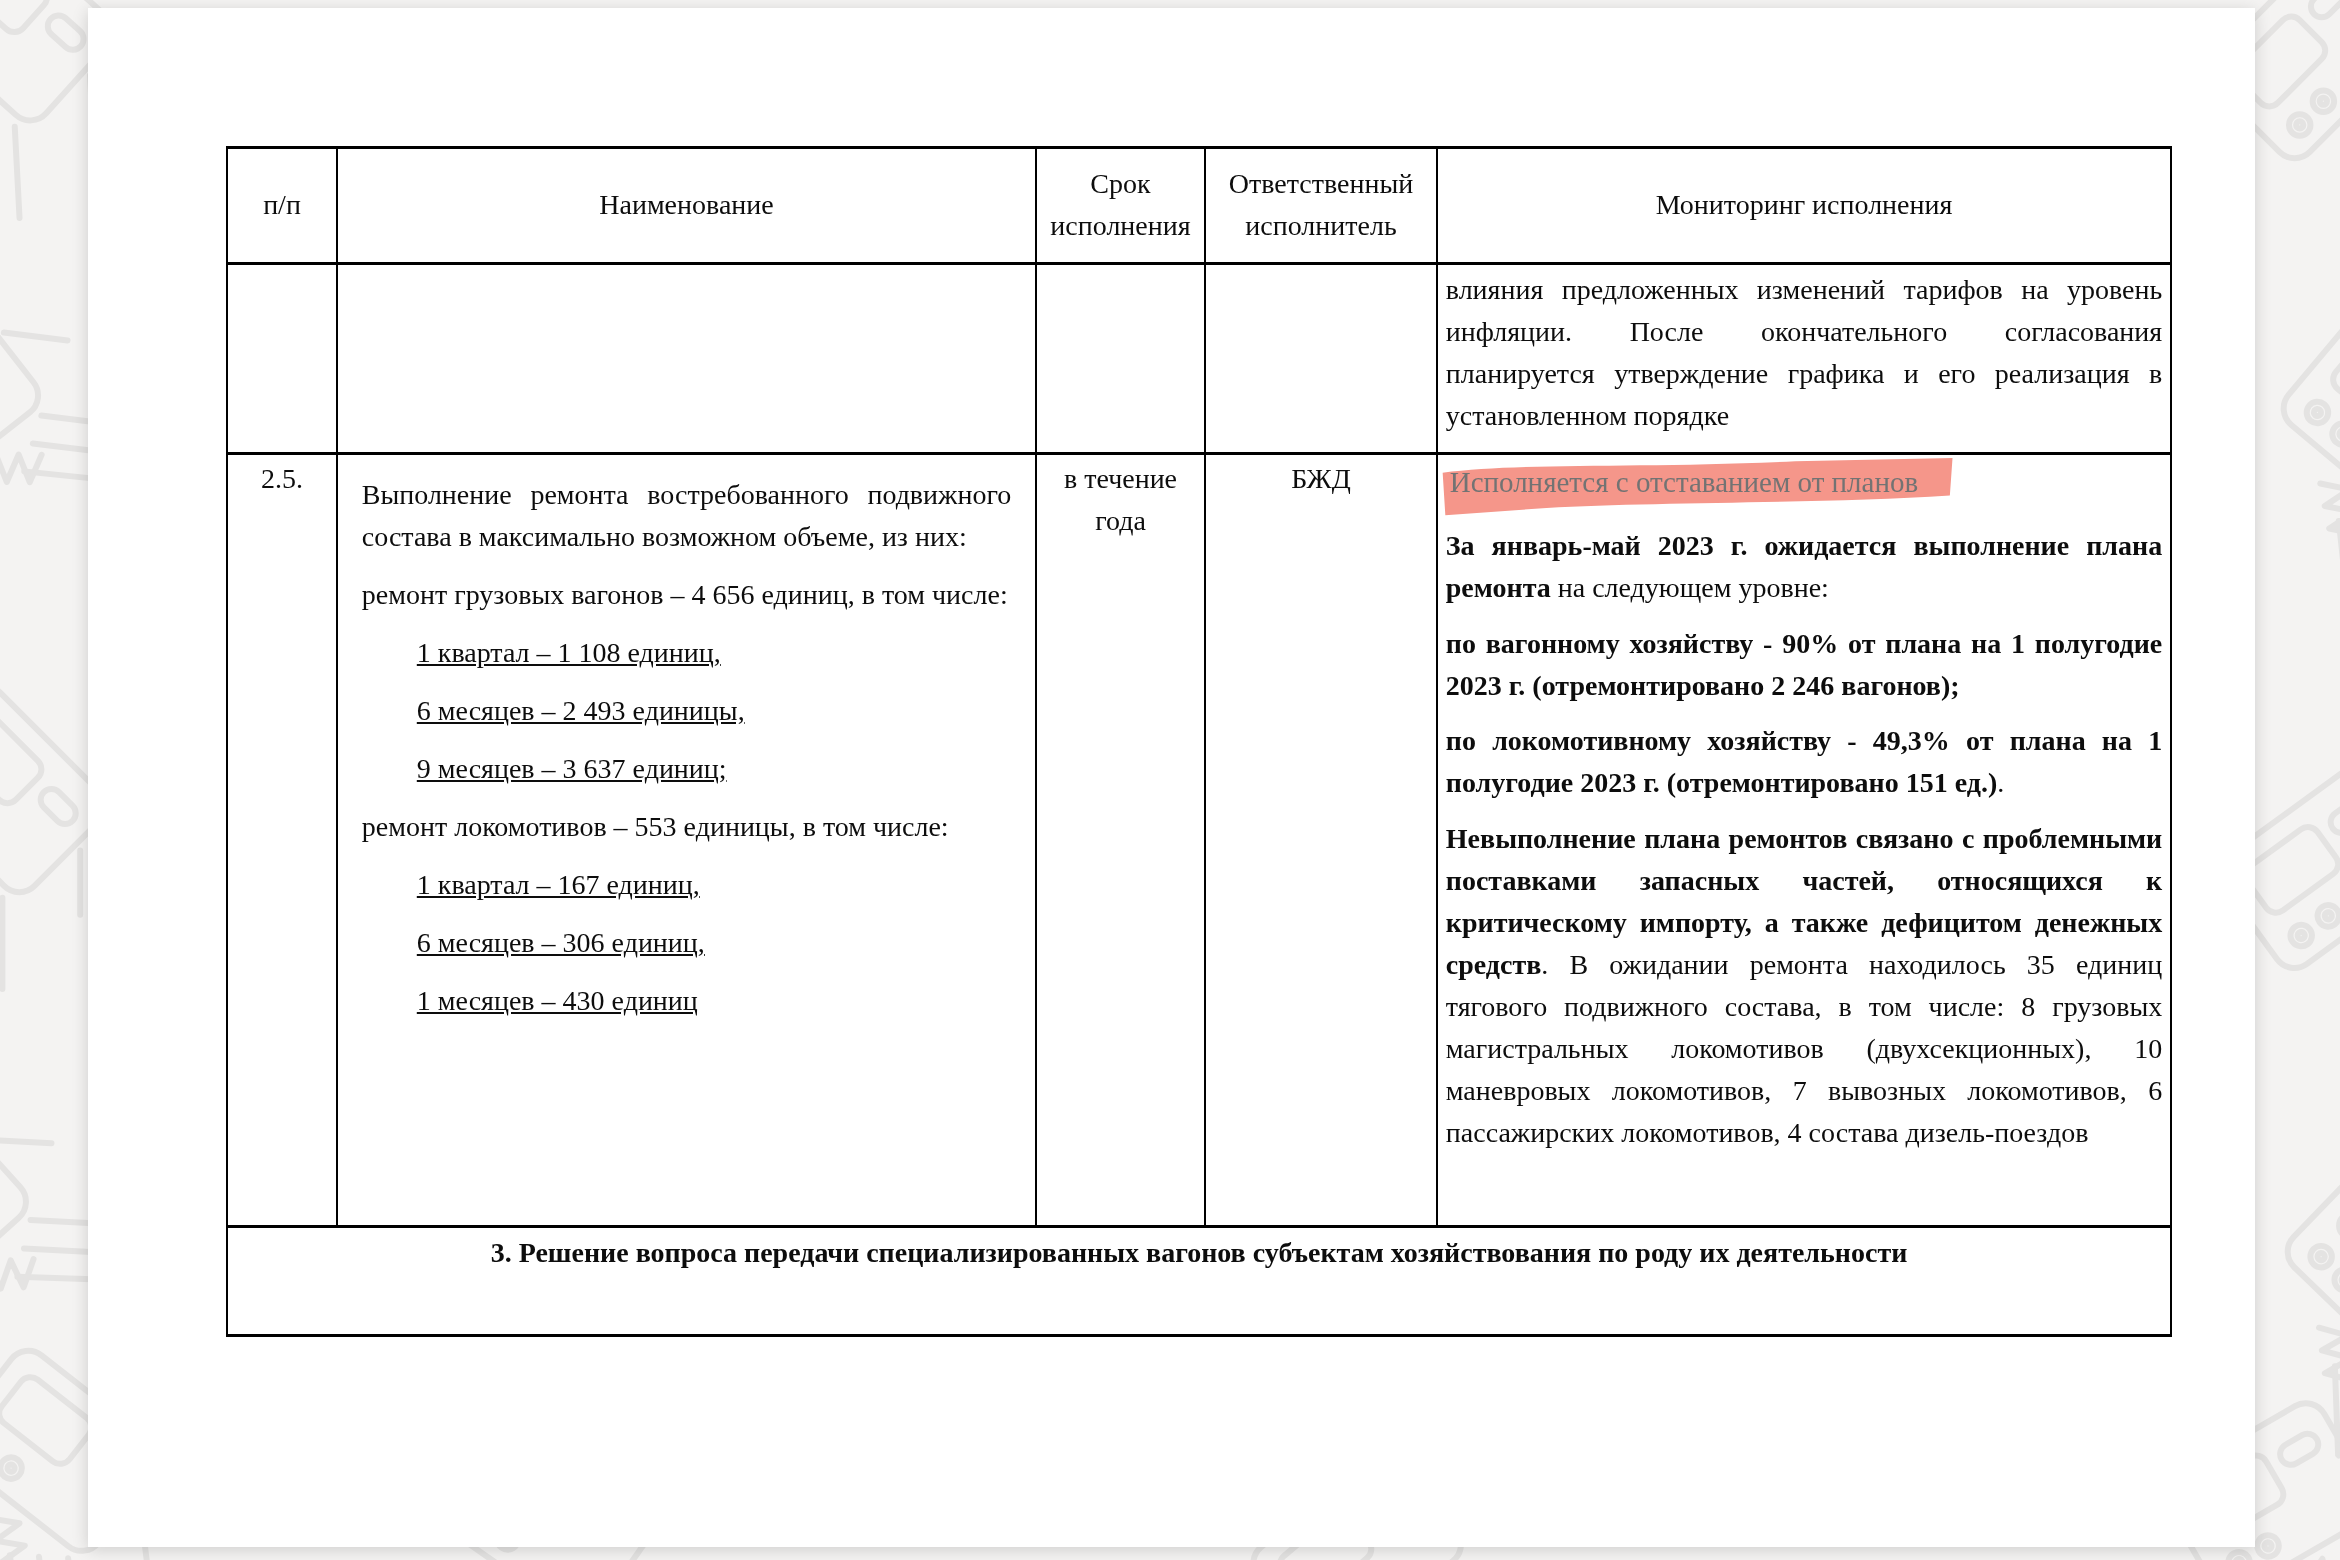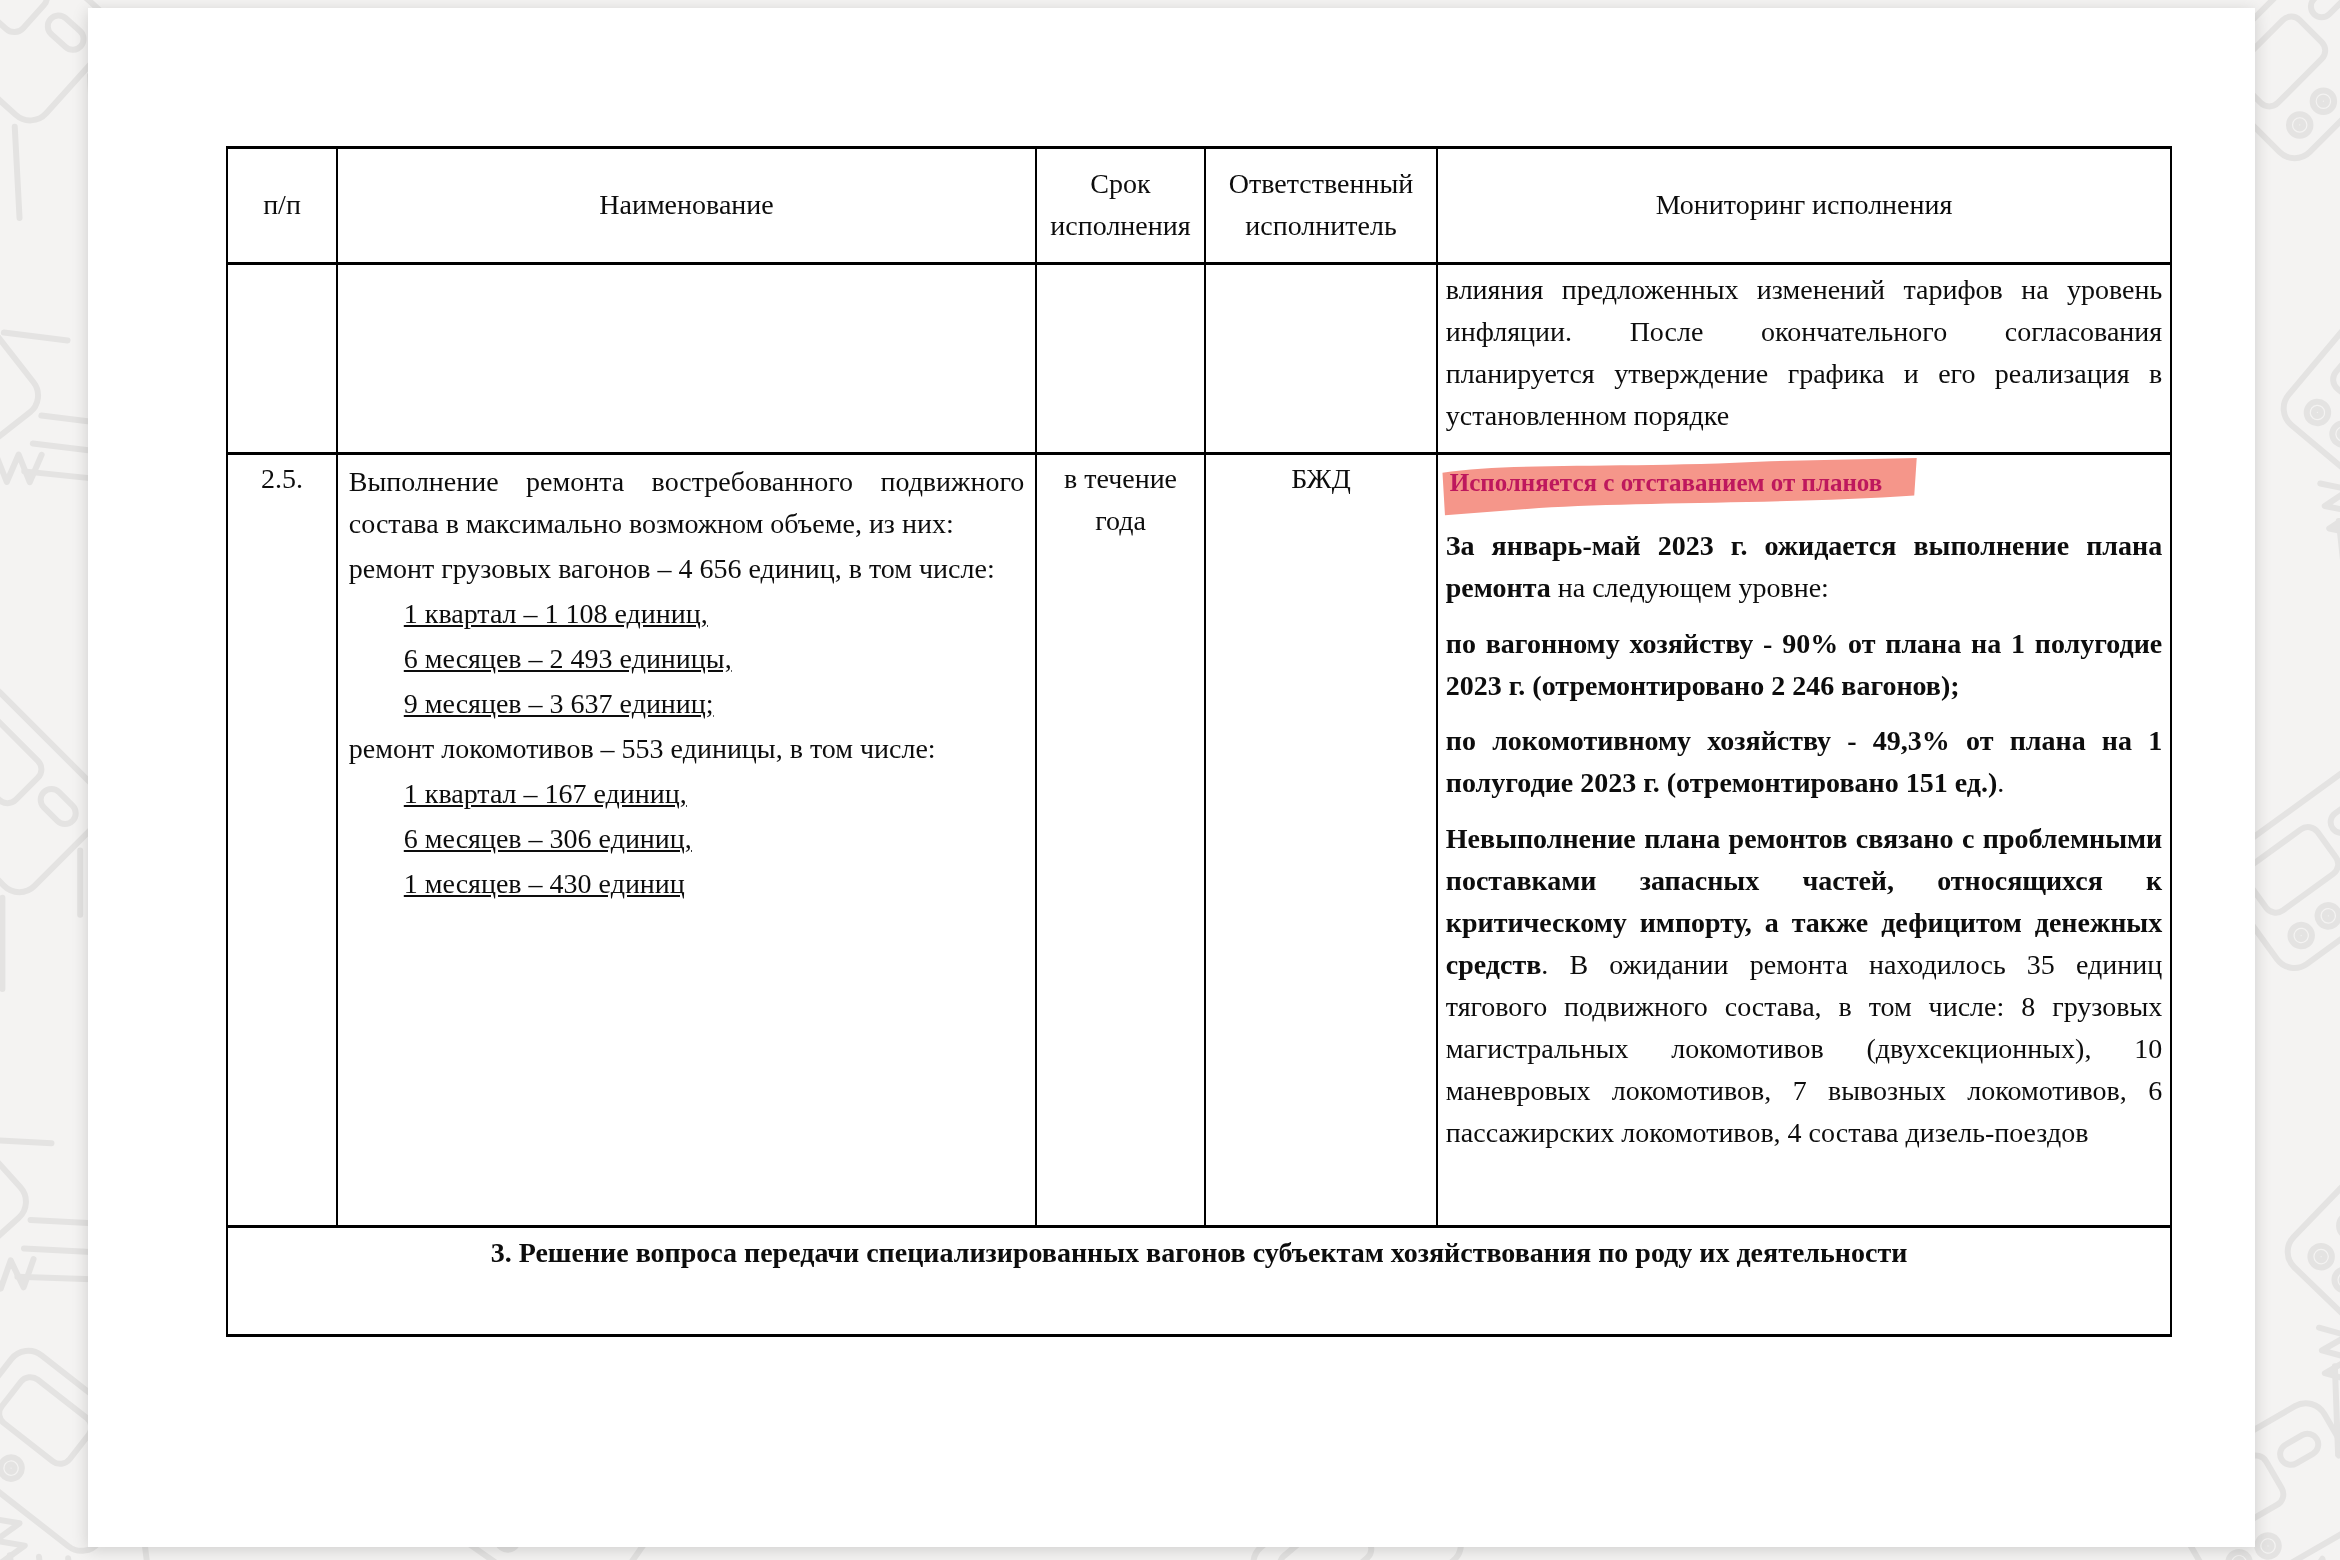--- a/index.html
+++ b/index.html
@@ -68,36 +68,36 @@
   }
   tr.row-carryover td { height: 179px; }
   tr.row-25 td        { height: 763px; }
   tr.row-section td   { height: 98px; }
 
   .cell-num { text-align: center; padding-top: 7.8px; }
   .cell-term { text-align: center; padding-top: 7.8px; }
   .cell-resp { text-align: center; padding-top: 7.8px; }
 
   .just { text-align: justify; }
-  .name-cell p { margin: 3px; text-align: justify; }
+  .name-cell p { margin: 16px; text-align: justify; }
   .name-cell .sub { padding-left: 55px; text-align: left; text-decoration: underline; }
 
   .mon-cell { padding: 5.9px 9.8px 0 11.7px; margin-top: 24px; }
   .mon-cell p { margin: 0 0 13.7px 0; text-align: justify; }
   .mon-cell .b { font-weight: bold; }
 
   
   .status-line { margin: 2px 0 17.6px 0; }
   .status-chip {
     position: relative;
     display: inline-block;
-    font-weight: bold;
-    font-size: 25px;
+    font-weight: normal;
+    font-size: 29px;
     line-height: 39px;
-    color: #be185d;
+    color: #737373;
     padding: 2.9px 9.8px 4.9px 3.9px;
   }
   .status-chip svg.marker {
     position: absolute;
     left: -5.9px;
     top: -4.9px;
     width: calc(100% + 33px);
     height: calc(100% + 15.6px);
     z-index: 0;
   }

